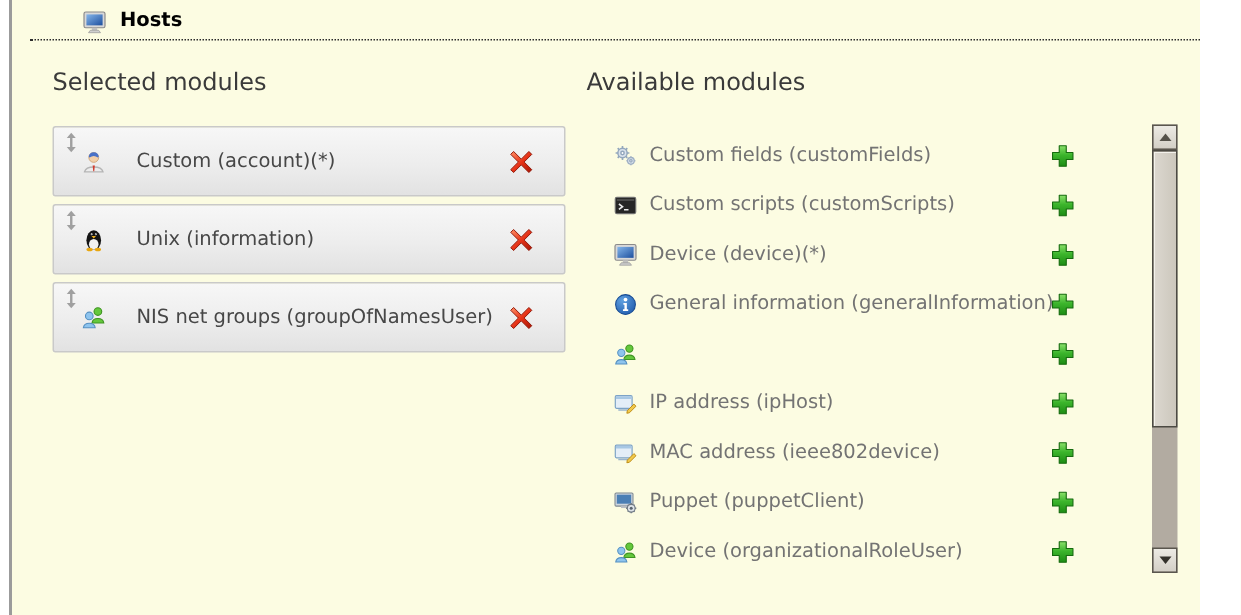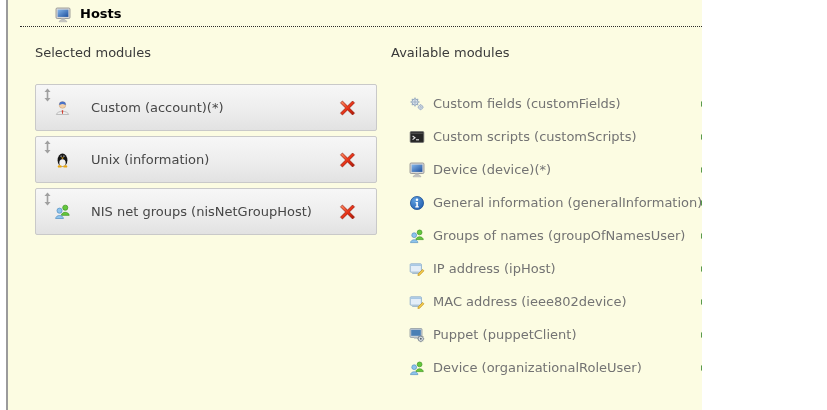--- a/index.html
+++ b/index.html
@@ -1,37 +1,37 @@
 <!DOCTYPE html>
 <html><head>
 <meta charset="utf-8">
 <style>
   html,body { margin:0; padding:0; background:#ffffff; }
   .page {
-    position:relative; width:702px; height:410px; overflow:hidden;
+    position:relative; width:800px; height:410px; overflow:hidden;
     background:#ffffff;
     font-family:"DejaVu Sans","Liberation Sans",sans-serif;
     font-size:13px; color:#3f3f3f;
   }
   .content {
     position:absolute; left:6px; top:0; width:821px; height:410px;
     background:#fcfce2; border-left:2px solid #9b9b9b; box-sizing:border-box;
   }
   
   .header {
     position:absolute; left:12px; top:0; width:800px; height:26px;
     border-bottom:1px dotted #2b2b2b;
   }
   .hicon { position:absolute; left:35px; top:7px; width:16px; height:16px; }
   .hicon svg { width:16px; height:16px; display:block; }
   .htitle {
     position:absolute; left:60px; top:6px; font-size:13px; font-weight:bold; color:#000;
   }
   
-  .col-label { position:absolute; top:45px; font-size:13px; color:#3a3a3a; }
+  .col-label { position:absolute; top:45px; font-size:16px; color:#3a3a3a; }
   .sel-label  { left:27px; }
   .avail-label{ left:383px; }
   
   .sel-list { position:absolute; left:27px; top:84px; width:342px; }
   .sel-row {
     position:relative; height:45px; margin-bottom:5px;
     border:1px solid #c9c9c9; border-radius:2px;
     background:linear-gradient(to bottom,#f7f7f7 0%,#ededed 55%,#e2e2e2 100%);
     display:flex; align-items:center; cursor:move;
   }
@@ -177,21 +177,21 @@
   </svg>
           </span>
     <span class="micon">
             <svg viewBox="0 0 16 16">
     <circle cx="10.6" cy="4.4" r="2.4" fill="#64c83c" stroke="#3f9423" stroke-width="0.7"></circle>
     <path d="M6.9 11.6 C7.4 7.8 13.8 7.8 14.3 11.6 Z" fill="#64c83c" stroke="#3f9423" stroke-width="0.7"></path>
     <circle cx="5.2" cy="7.2" r="2.4" fill="#8ec4ee" stroke="#5590c2" stroke-width="0.7"></circle>
     <path d="M1.5 14.6 C2 10.8 8.4 10.8 8.9 14.6 Z" fill="#8ec4ee" stroke="#5590c2" stroke-width="0.7"></path>
   </svg>
           </span>
-    <span class="mlabel">NIS net groups (nisNetGroupHost)</span>
+    <span class="mlabel">NIS net groups (groupOfNamesUser)</span>
     <span class="del">
             <svg viewBox="0 0 16 16">
     <path d="M3.2 1.4 L8 6.2 L12.8 1.4 L14.6 3.2 L9.8 8 L14.6 12.8 L12.8 14.6 L8 9.8 L3.2 14.6 L1.4 12.8 L6.2 8 L1.4 3.2 Z" fill="url(#xg)" stroke="#8f1404" stroke-width="0.6" stroke-linejoin="round"></path>
   </svg>
           </span>
   </div>
       </div>
 
     <div class="avail-list">
         <div class="avail-row">
@@ -265,21 +265,20 @@
   </div>
         <div class="avail-row">
     <span class="micon">
             <svg viewBox="0 0 16 16">
     <circle cx="10.6" cy="4.4" r="2.4" fill="#64c83c" stroke="#3f9423" stroke-width="0.7"></circle>
     <path d="M6.9 11.6 C7.4 7.8 13.8 7.8 14.3 11.6 Z" fill="#64c83c" stroke="#3f9423" stroke-width="0.7"></path>
     <circle cx="5.2" cy="7.2" r="2.4" fill="#8ec4ee" stroke="#5590c2" stroke-width="0.7"></circle>
     <path d="M1.5 14.6 C2 10.8 8.4 10.8 8.9 14.6 Z" fill="#8ec4ee" stroke="#5590c2" stroke-width="0.7"></path>
   </svg>
           </span>
-    <span class="mlabel">Groups of names (groupOfNamesUser)</span>
     <span class="add">
             <svg viewBox="0 0 16 16">
     <path d="M5.8 1.6 H10.2 V5.8 H14.4 V10.2 H10.2 V14.4 H5.8 V10.2 H1.6 V5.8 H5.8 Z" fill="url(#pg)" stroke="#156b0e" stroke-width="0.7" stroke-linejoin="round"></path>
   </svg>
           </span>
   </div>
         <div class="avail-row">
     <span class="micon">
             <svg viewBox="0 0 16 16">
     <rect x="1.2" y="2.8" width="11.2" height="8.4" rx="0.8" fill="#e4eef8" stroke="#7da3c6" stroke-width="0.8"></rect>

